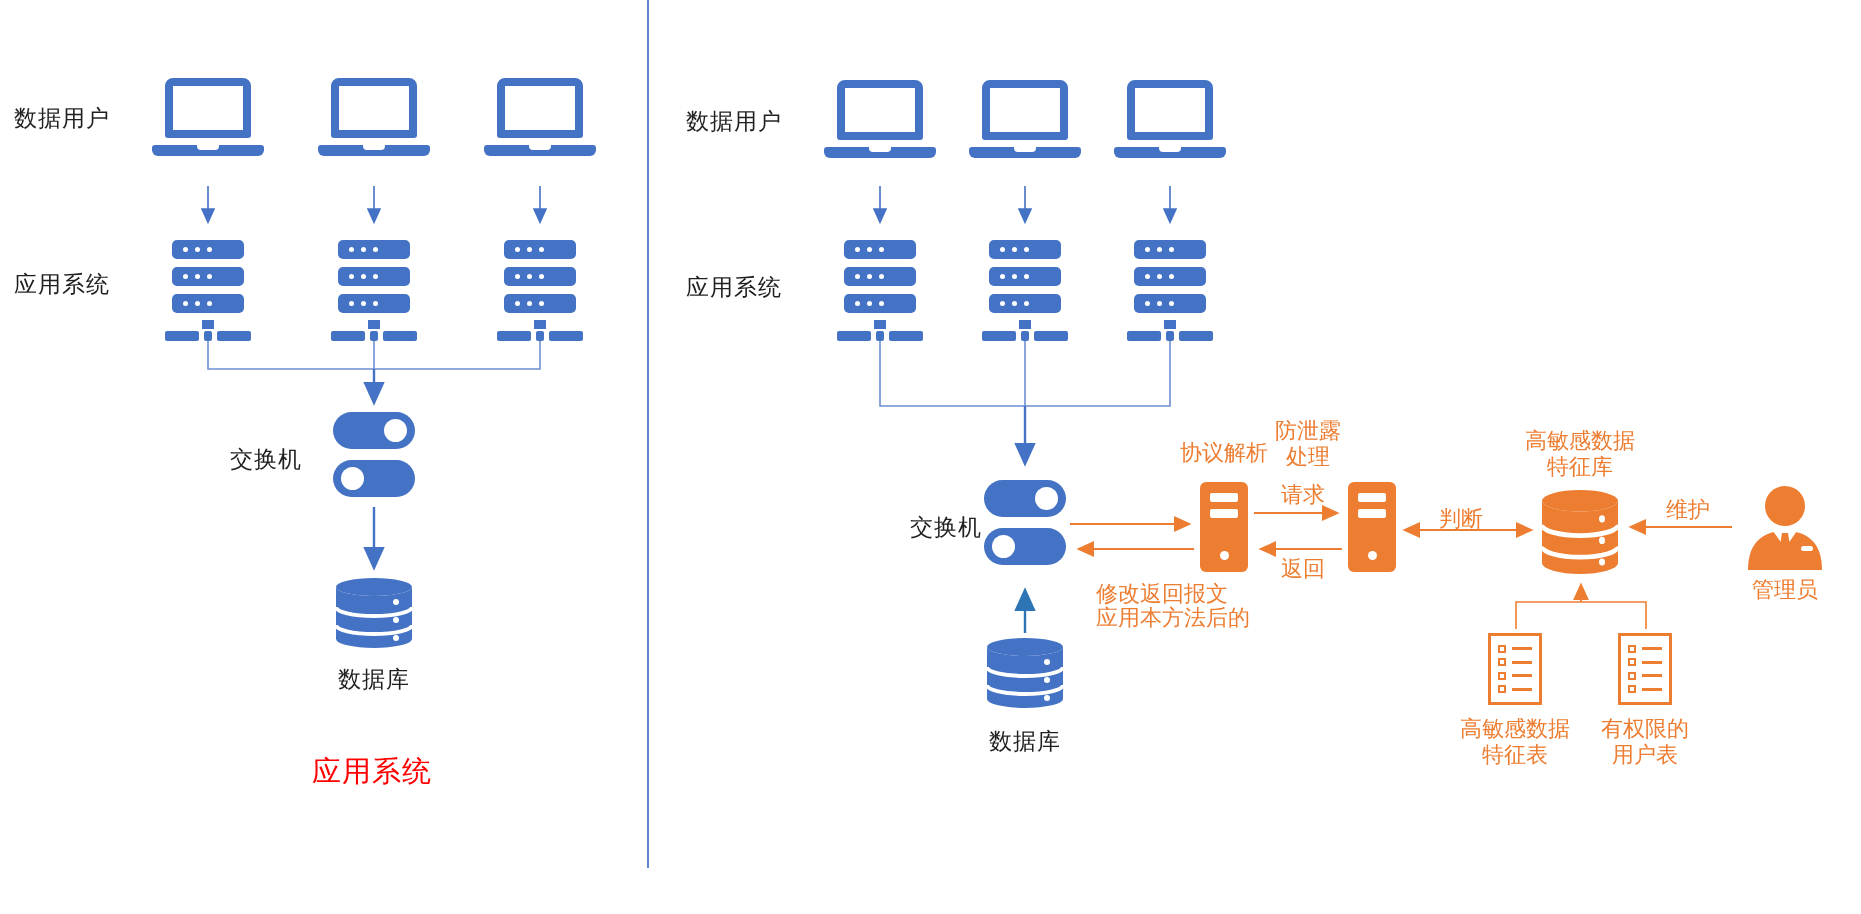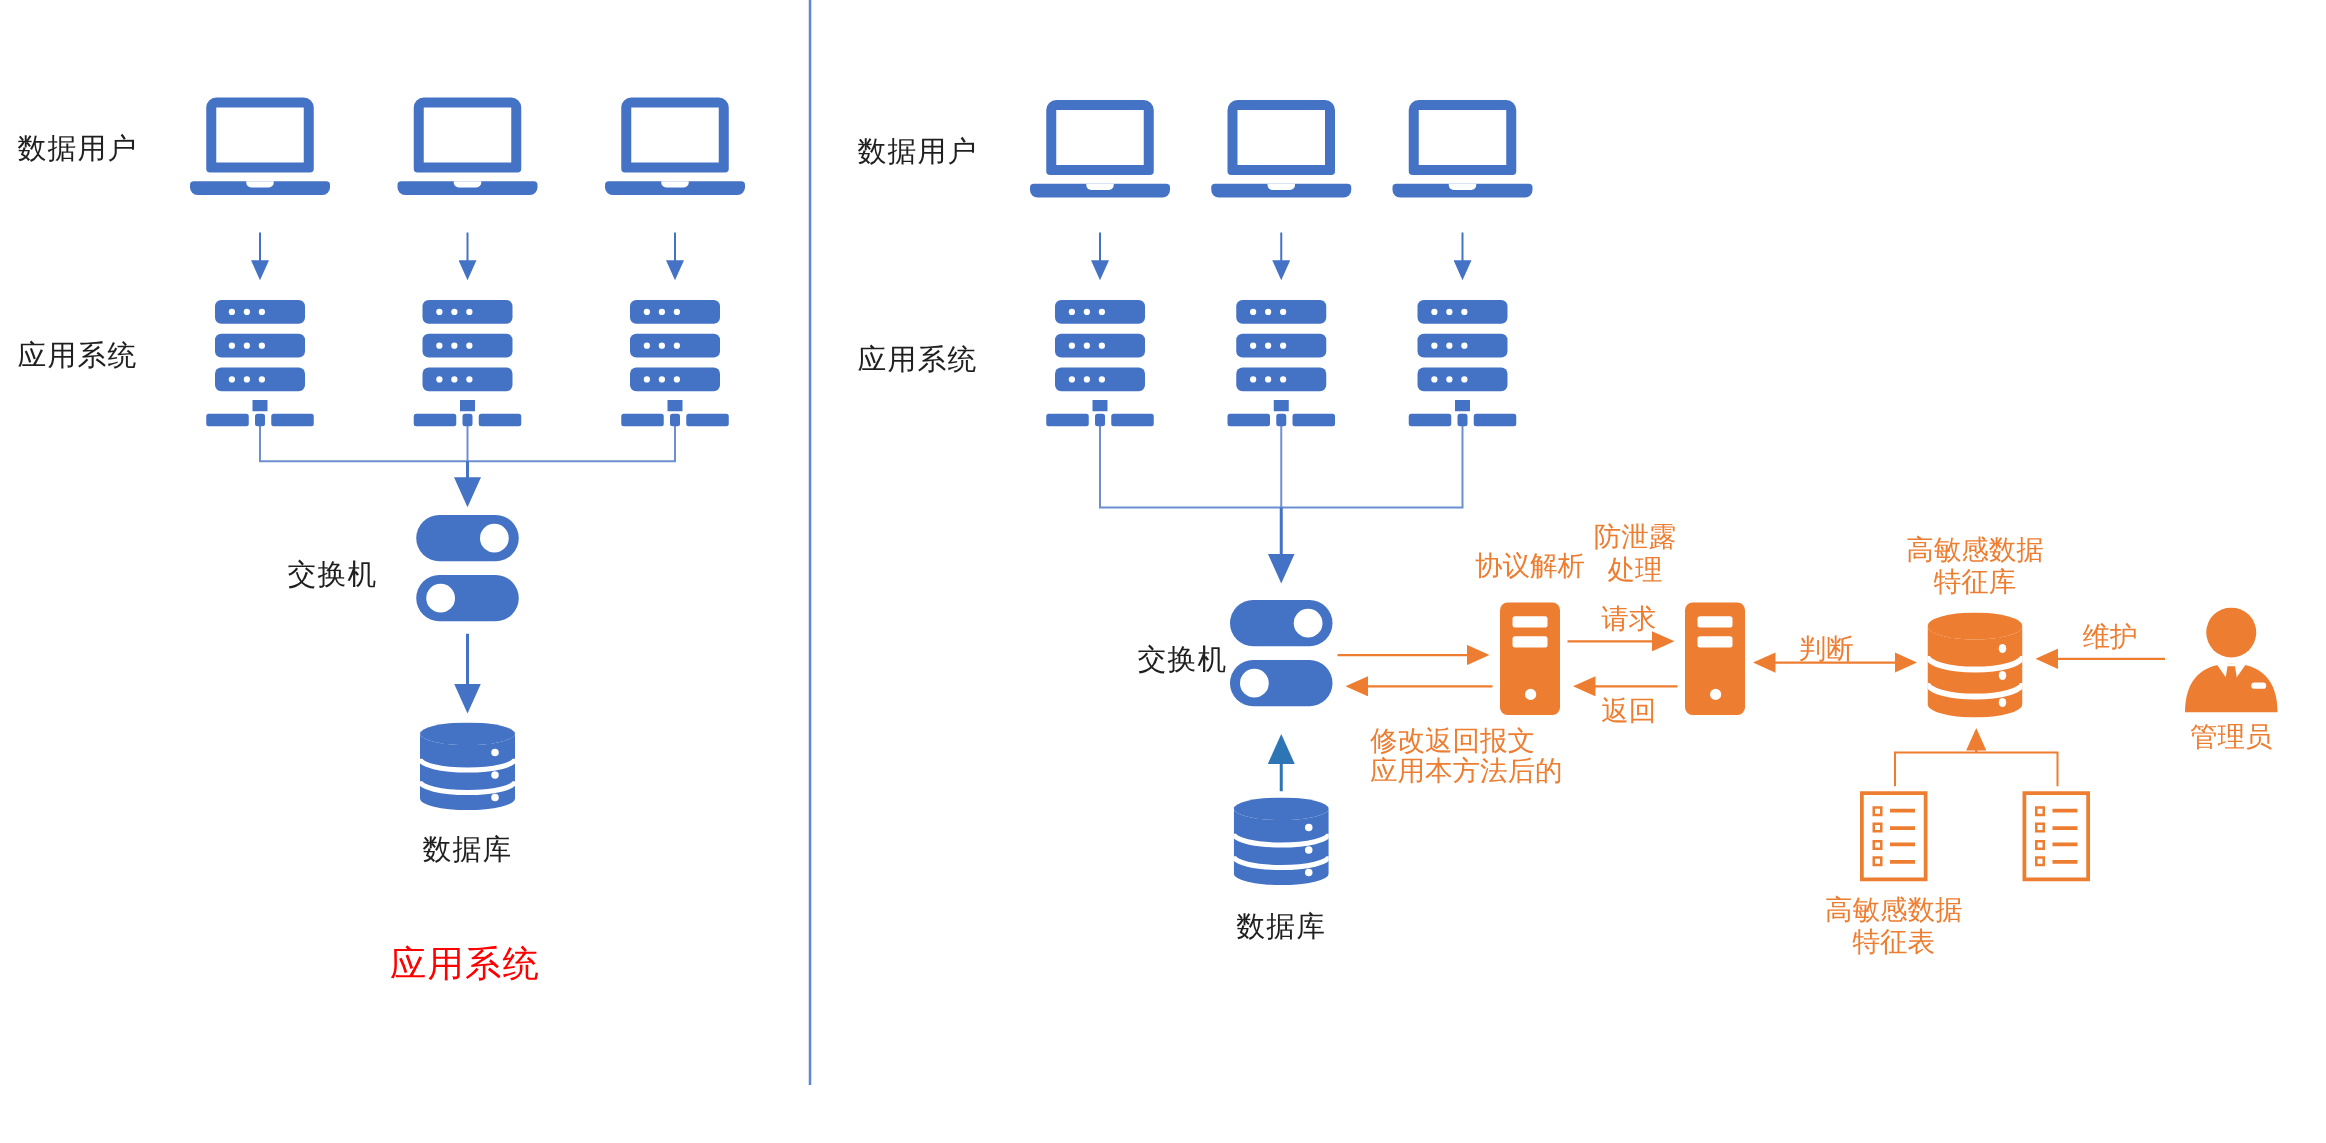--- a/index.html
+++ b/index.html
@@ -442,15 +442,19 @@
       </div>
     <div class="row">
         <span class="sq"></span>
         <span class="ln"></span>
       </div>
   </div>
   <div class="lbl orange center two-line" style="left:1415px;top:716px;width:200px">
     <div>高敏感数据</div>
     <div>特征表</div>
   </div>
+  <div class="lbl orange center two-line" style="left:1545px;top:716px;width:200px">
+    <div>有权限的</div>
+    <div>用户表</div>
+  </div>
 
 
 </div>
 
 </body></html>

